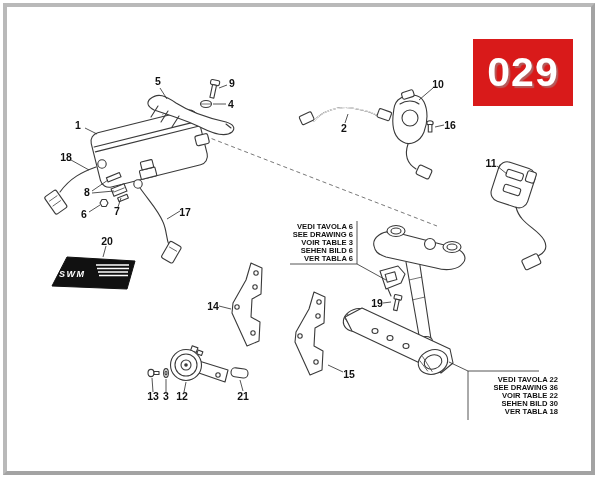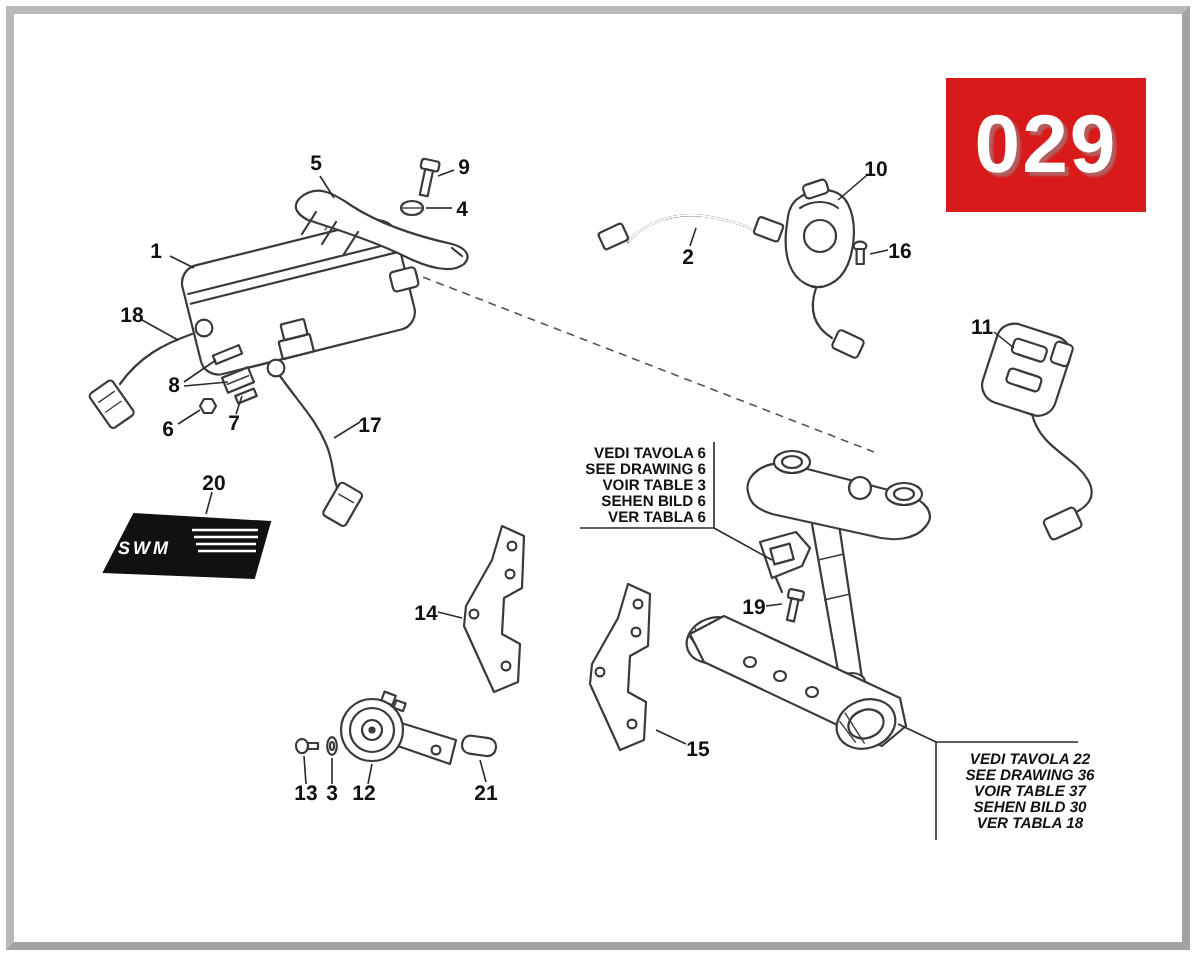--- a/index.html
+++ b/index.html
@@ -6,21 +6,21 @@
   .canvas{position:relative;width:600px;height:480px;background:#fff;overflow:hidden;
           font-family:"Liberation Sans",sans-serif;}
   .frame{position:absolute;left:3px;top:3px;width:592px;height:472px;box-sizing:border-box;
          border:4px solid #b9b9b9;border-right-color:#a3a3a3;border-bottom-color:#a3a3a3;}
   .badge{position:absolute;left:473px;top:23px;width:100px;height:67px;background:#d91a1a;
          display:flex;align-items:center;justify-content:center;color:#fff;font-weight:bold;
          font-size:41px;letter-spacing:1px;text-shadow:2px 2px 1px rgba(150,150,150,.55);margin-top:16px;}
   .note{position:absolute;font-size:7.6px;font-weight:bold;line-height:8px;color:#111;
         white-space:nowrap;}
   .note1{left:279px;top:223px;width:74px;text-align:right;}
-  .note22{left:472px;top:376px;width:86px;text-align:center;font-style:italic;}
+  .note22{left:472px;top:376px;width:86px;text-align:right;}
   svg{position:absolute;left:0;top:0;}
   .p{fill:#fff;stroke:#3a3a3a;stroke-width:1.1;stroke-linejoin:round;stroke-linecap:round;}
   .pn{fill:none;stroke:#3a3a3a;stroke-width:1.1;stroke-linejoin:round;stroke-linecap:round;}
   .thin{fill:none;stroke:#3a3a3a;stroke-width:.7;}
   .ldr{fill:none;stroke:#2a2a2a;stroke-width:.8;}
   .dash{fill:none;stroke:#555;stroke-width:.8;stroke-dasharray:4 3;}
   .dash2{fill:none;stroke:#555;stroke-width:.7;stroke-dasharray:2 2;}
   .callout{font:bold 10.5px "Liberation Sans",sans-serif;fill:#111;text-anchor:middle;}
   .decaltxt{font:italic bold 9px "Liberation Sans",sans-serif;fill:#fff;letter-spacing:1.5px;}
 </style>
@@ -272,21 +272,21 @@
   <div class="note note1">
     <div>VEDI TAVOLA 6</div>
     <div>SEE DRAWING 6</div>
     <div>VOIR TABLE 3</div>
     <div>SEHEN BILD 6</div>
     <div>VER TABLA 6</div>
   </div>
   <div class="note note22">
     <div>VEDI TAVOLA 22</div>
     <div>SEE DRAWING 36</div>
-    <div>VOIR TABLE 37</div>
+    <div>VOIR TABLE 22</div>
     <div>SEHEN BILD 30</div>
     <div>VER TABLA 18</div>
   </div>
 
   <div class="badge" style="background-color: rgb(217, 26, 26);">
     <span>029</span>
   </div>
 </div>
 
 </body></html>

